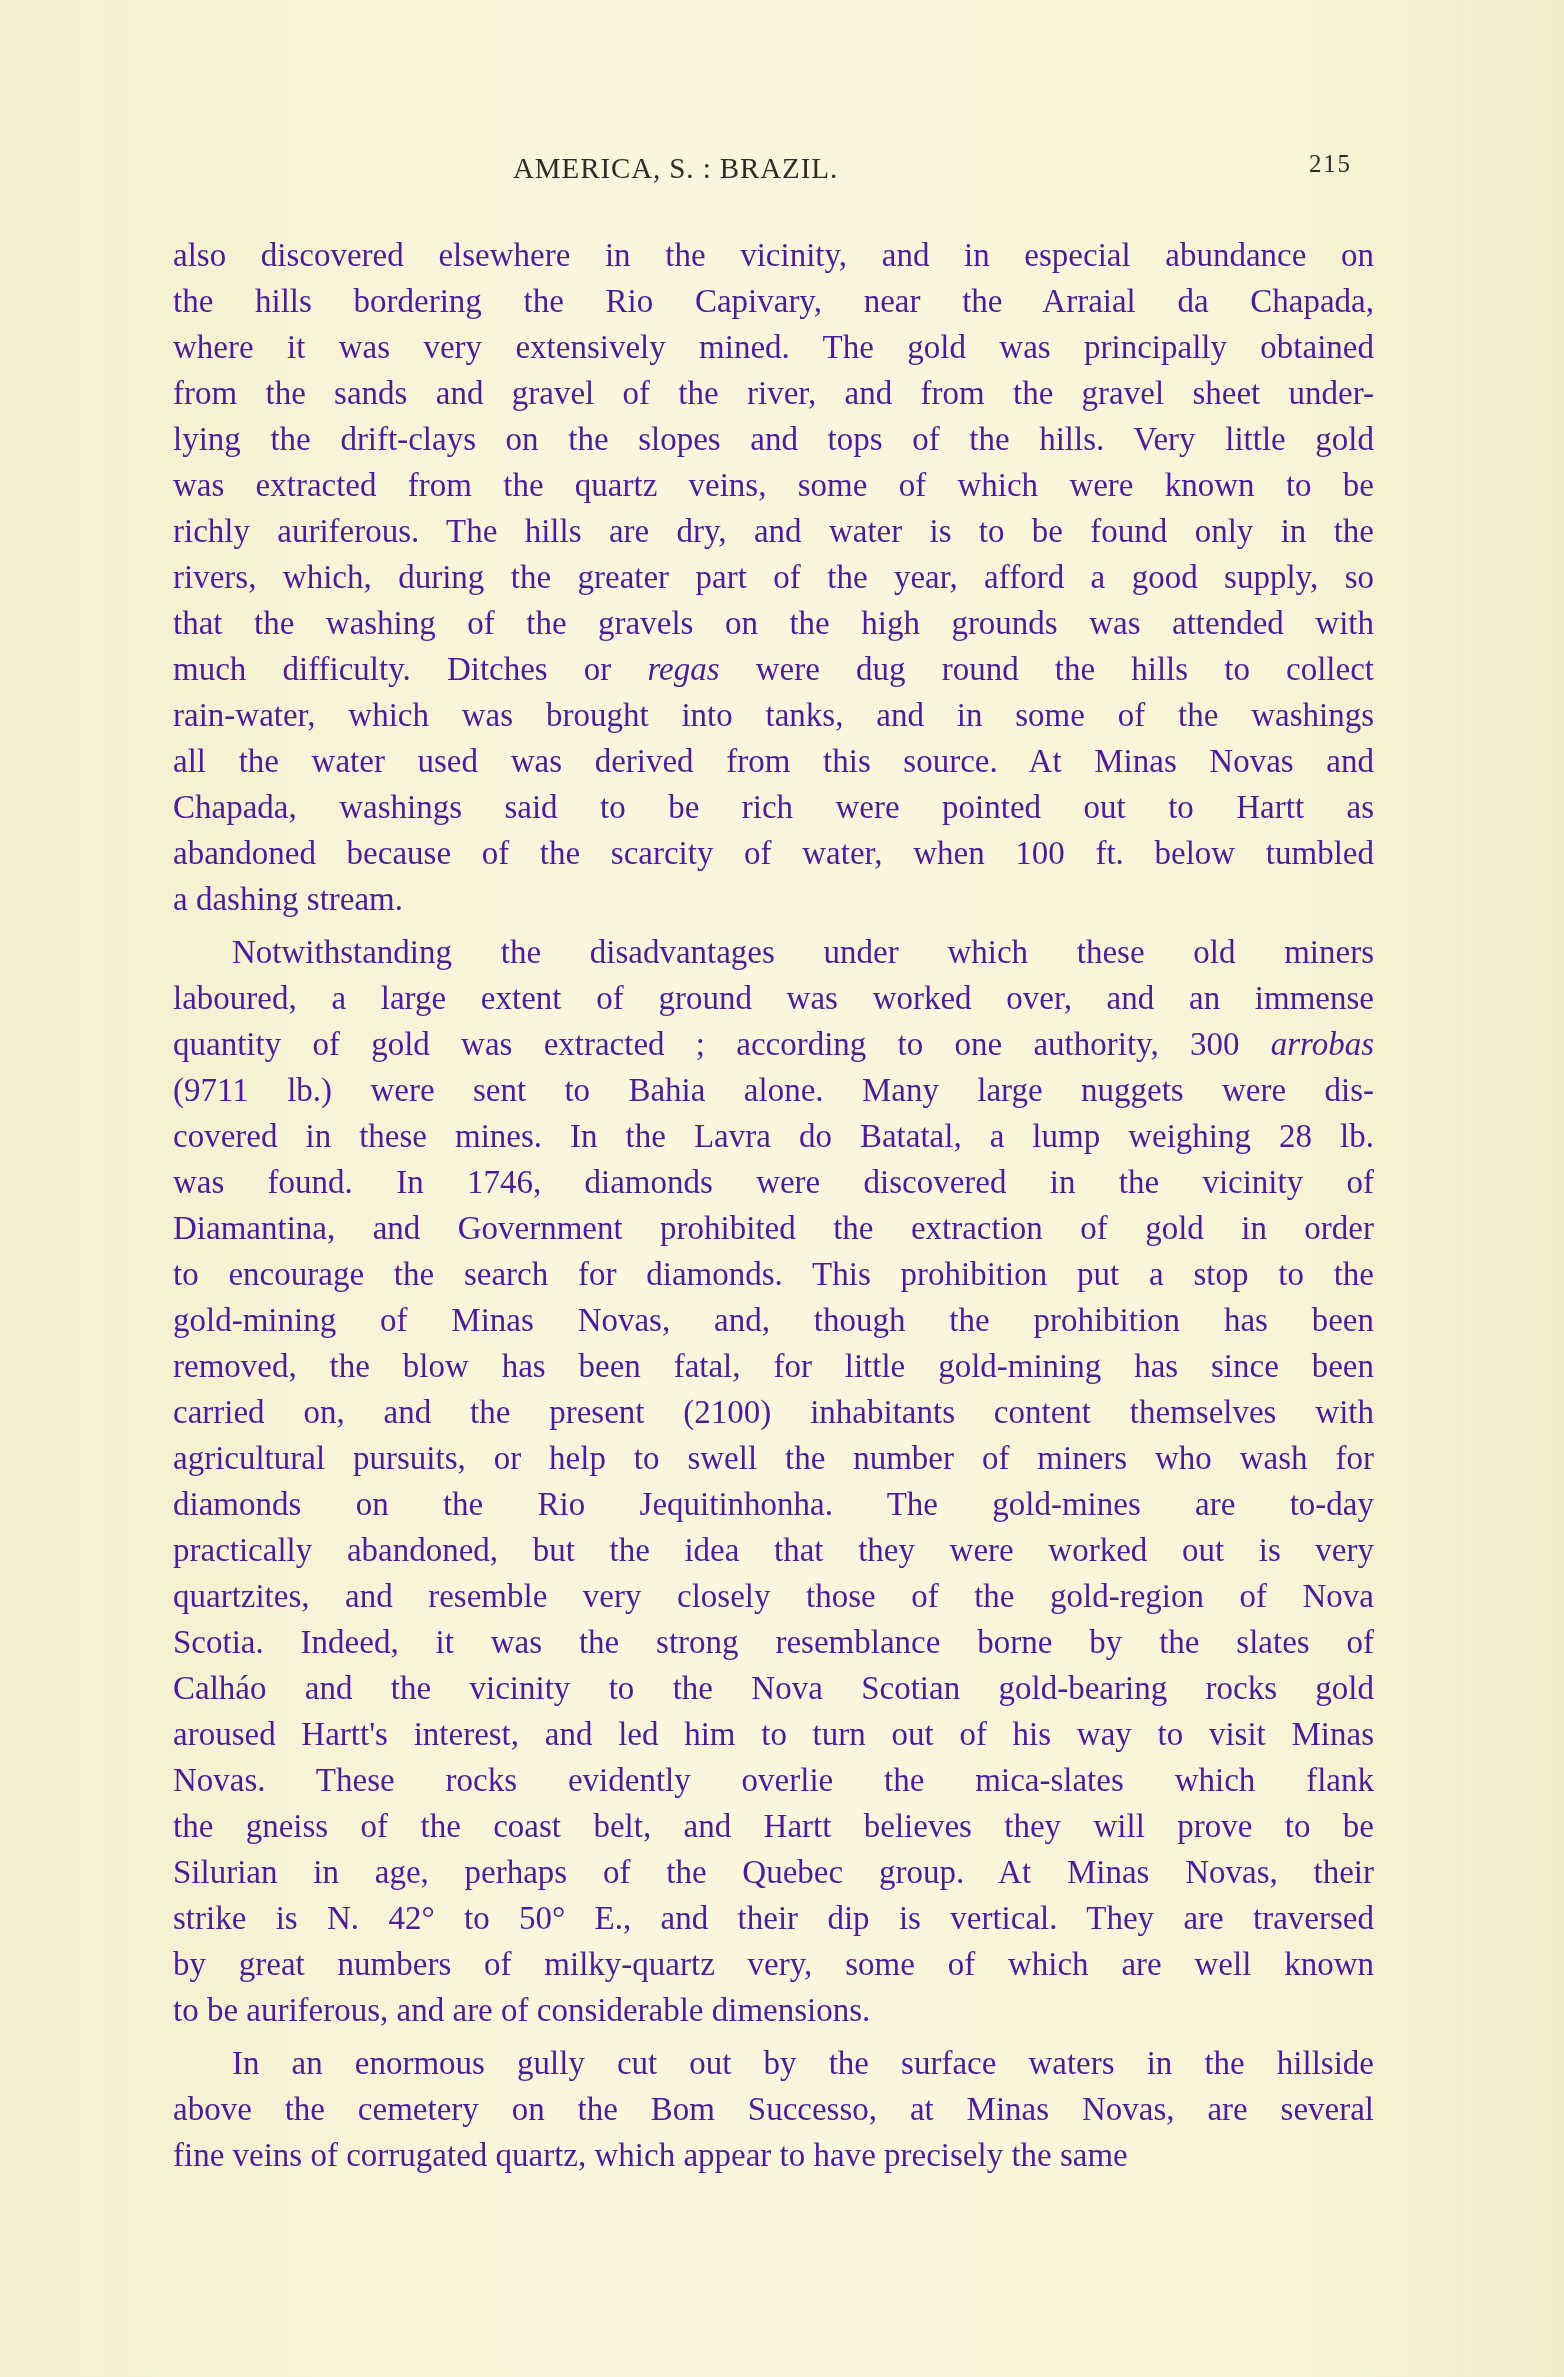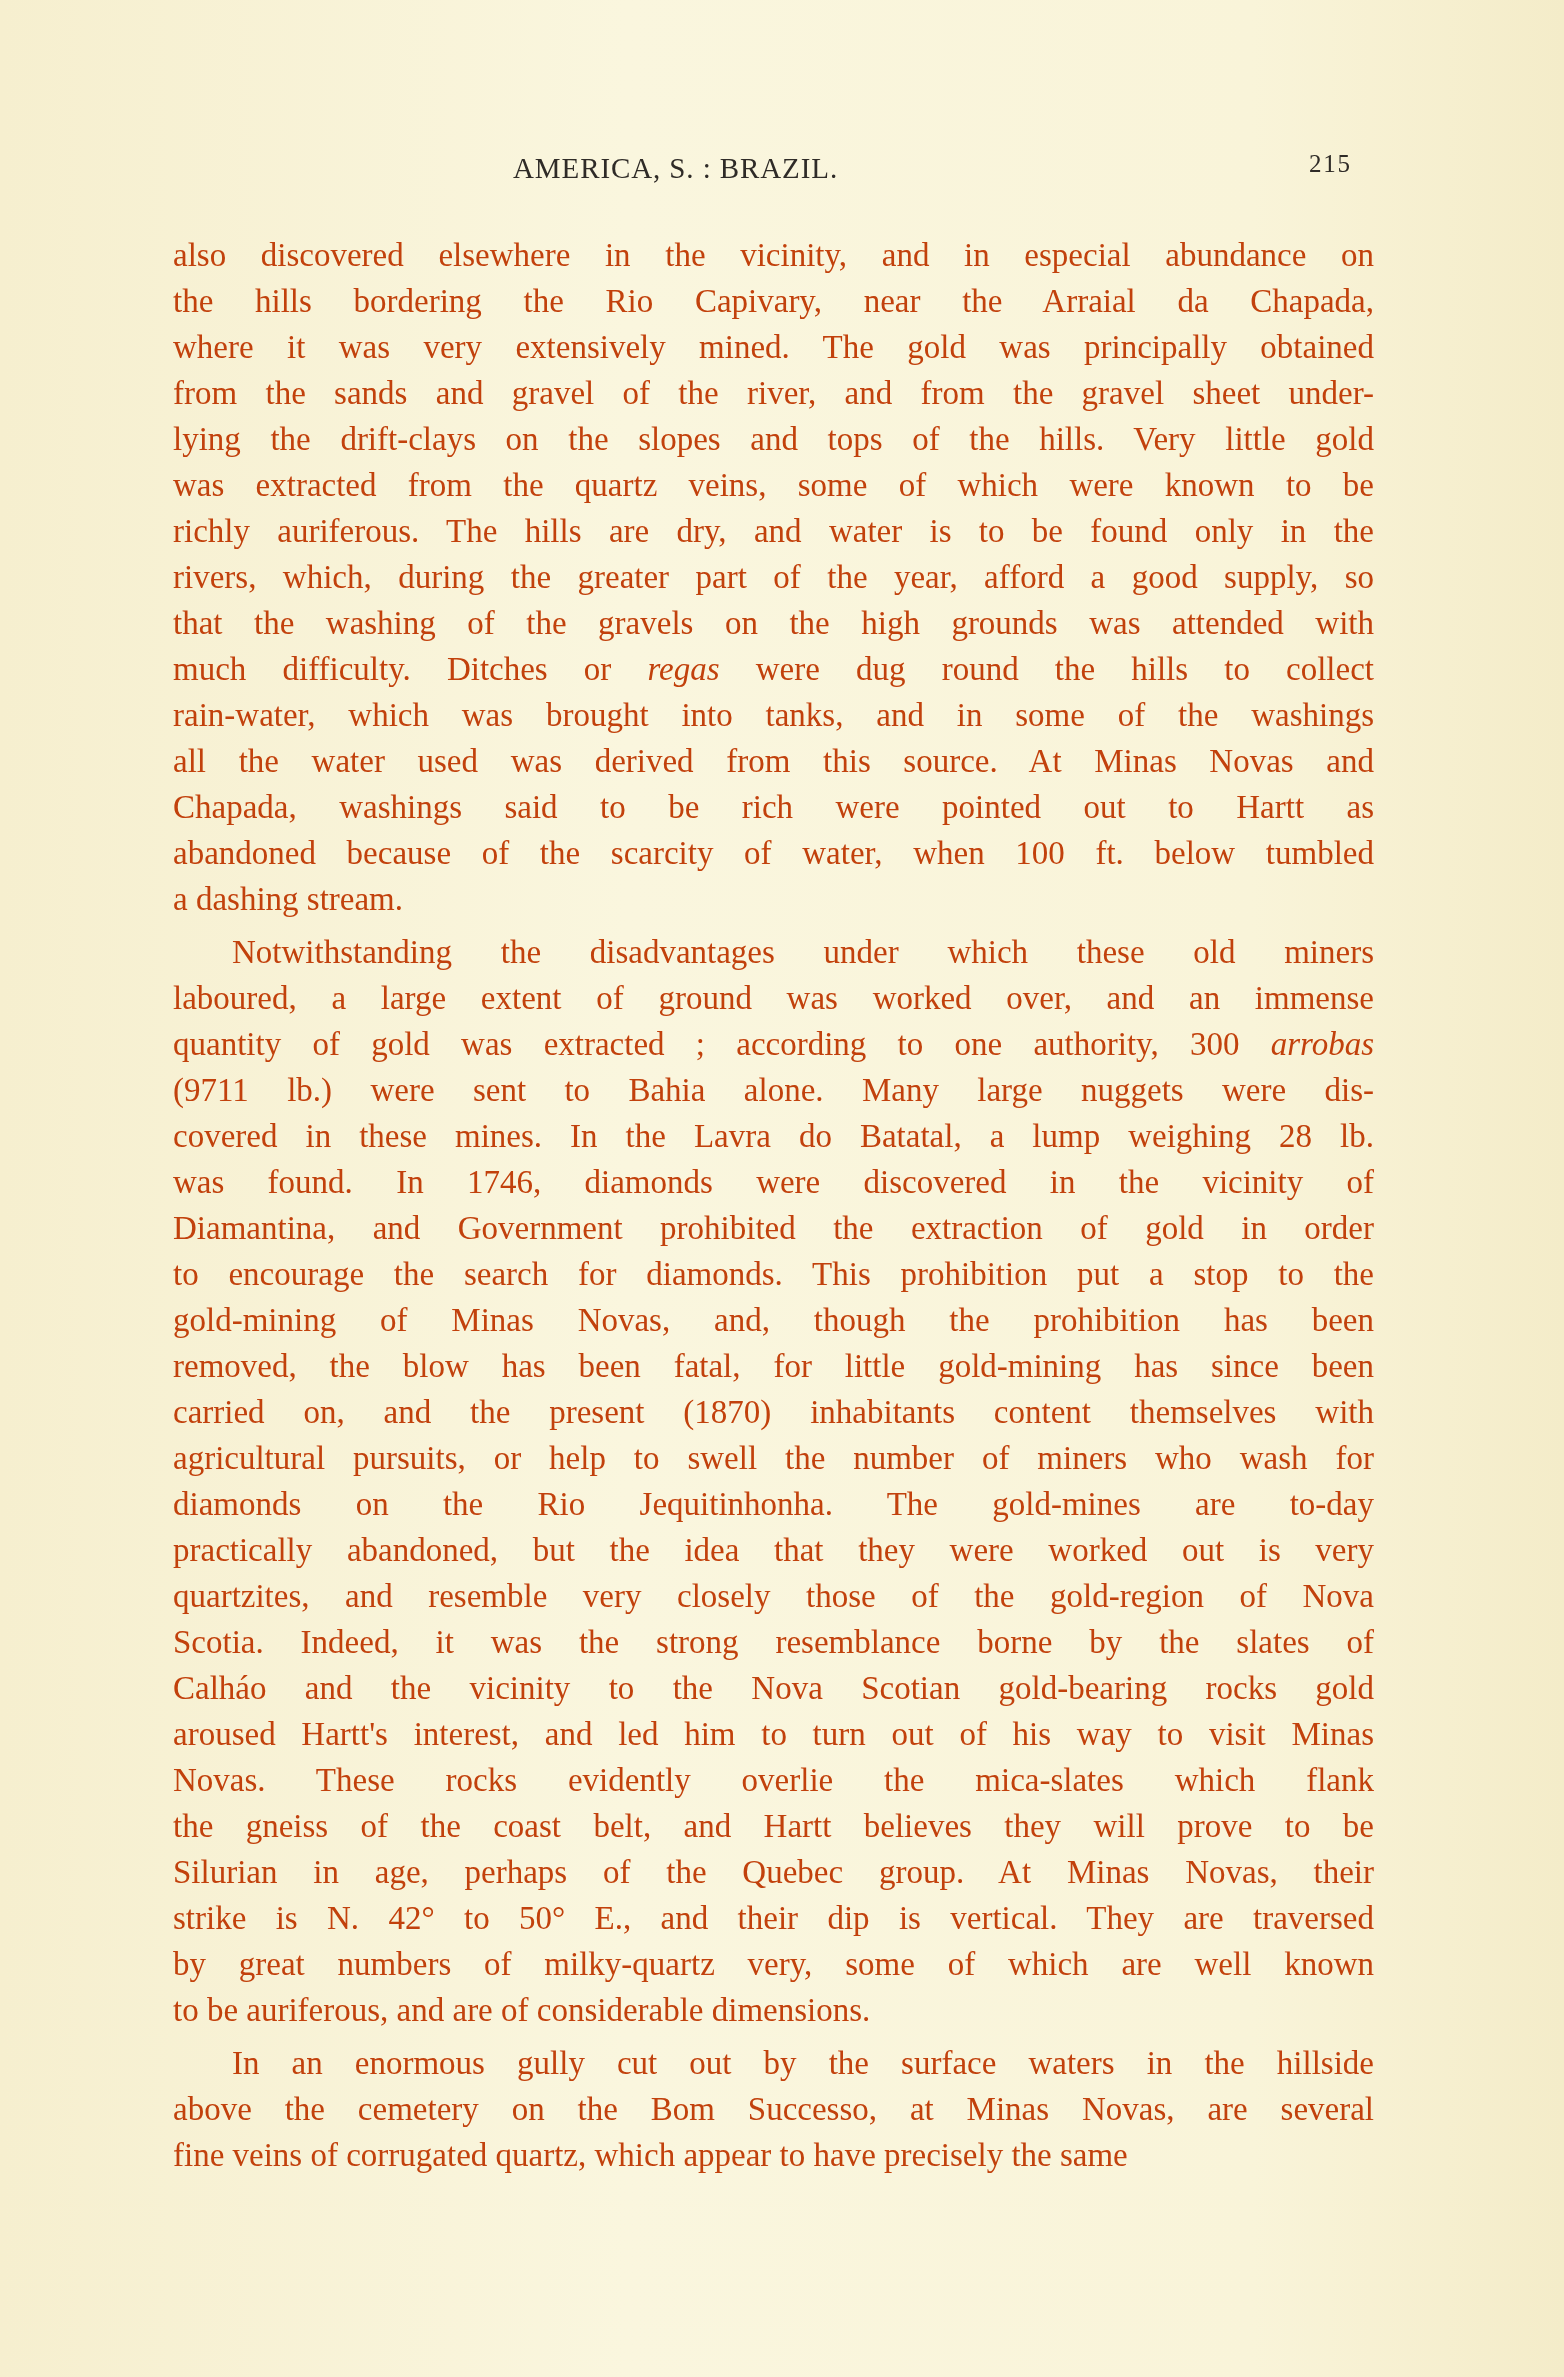--- a/index.html
+++ b/index.html
@@ -52,21 +52,21 @@
       width: 1201px;
     }
     .line {
       display: block;
       height: 46px;
       line-height: 46px;
       font-size: 33px;
       white-space: nowrap;
       text-align: justify;
       text-align-last: justify;
-      color: #c2410c;
+      color: #4c1d95;
     }
     .line.last {
       text-align-last: left;
     }
     .line.indent {
       padding-left: 59px;
       margin-top: 7px;
     }
     .line em {
       font-style: italic;
@@ -103,21 +103,21 @@
         <span class="line indent">Notwithstanding the disadvantages under which these old miners</span>
         <span class="line">laboured, a large extent of ground was worked over, and an immense</span>
         <span class="line">quantity of gold was extracted ; according to one authority, 300 <em>arrobas</em></span>
         <span class="line">(9711 lb.) were sent to Bahia alone.  Many large nuggets were dis-</span>
         <span class="line">covered in these mines.  In the Lavra do Batatal, a lump weighing 28 lb.</span>
         <span class="line">was found.  In 1746, diamonds were discovered in the vicinity of</span>
         <span class="line">Diamantina, and Government prohibited the extraction of gold in order</span>
         <span class="line">to encourage the search for diamonds.  This prohibition put a stop to the</span>
         <span class="line">gold-mining of Minas Novas, and, though the prohibition has been</span>
         <span class="line">removed, the blow has been fatal, for little gold-mining has since been</span>
-        <span class="line">carried on, and the present (1870) inhabitants content themselves with</span>
+        <span class="line">carried on, and the present (2100) inhabitants content themselves with</span>
         <span class="line">agricultural pursuits, or help to swell the number of miners who wash for</span>
         <span class="line">diamonds on the Rio Jequitinhonha.  The gold-mines are to-day</span>
         <span class="line">practically abandoned, but the idea that they were worked out is very</span>
         <span class="line">quartzites, and resemble very closely those of the gold-region of Nova</span>
         <span class="line">Scotia.  Indeed, it was the strong resemblance borne by the slates of</span>
         <span class="line">Calháo and the vicinity to the Nova Scotian gold-bearing rocks gold</span>
         <span class="line">aroused Hartt's interest, and led him to turn out of his way to visit Minas</span>
         <span class="line">Novas.  These rocks evidently overlie the mica-slates which flank</span>
         <span class="line">the gneiss of the coast belt, and Hartt believes they will prove to be</span>
         <span class="line">Silurian in age, perhaps of the Quebec group.  At Minas Novas, their</span>

